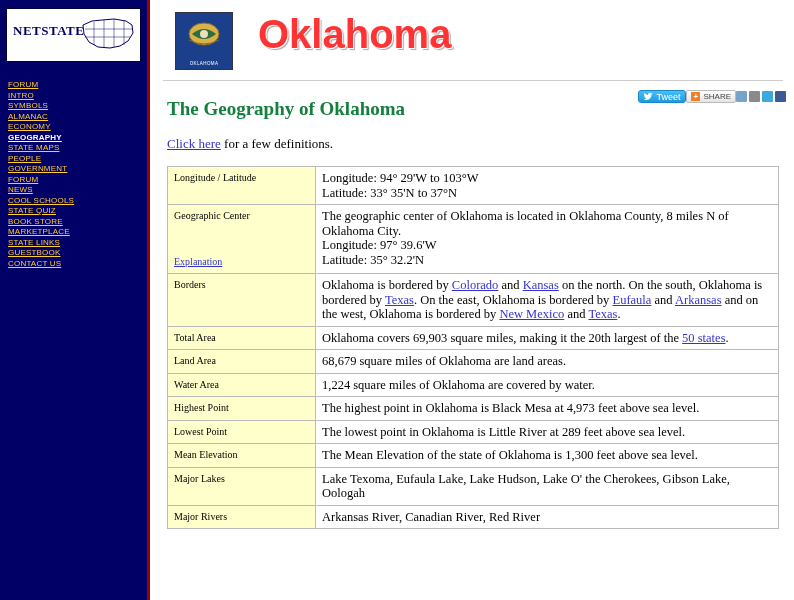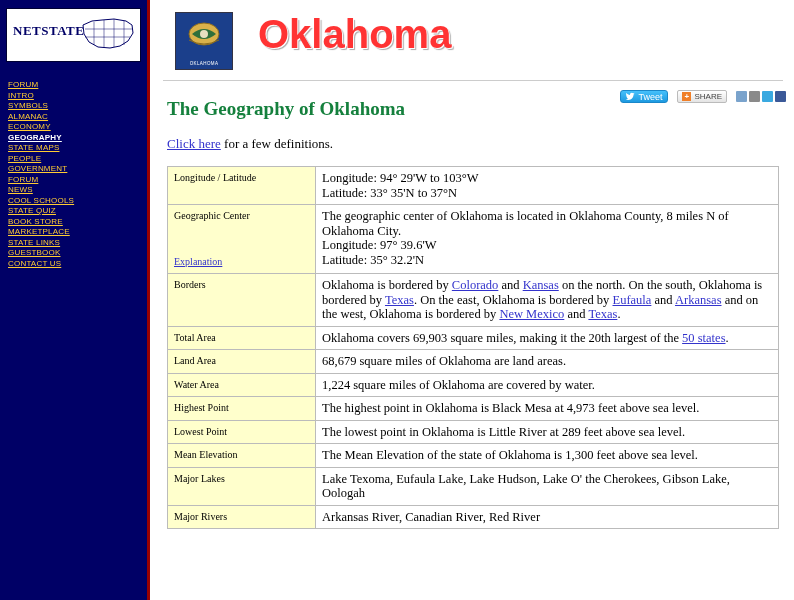--- a/index.html
+++ b/index.html
@@ -149,21 +149,21 @@
     font-size: 19px;
     font-weight: bold;
     color: #15803d;
   }
   .share-bar {
     position: absolute;
     right: 8px;
     top: 90px;
     display: flex;
     align-items: center;
-    gap: 9px;
+    gap: 0;
   }
   .tweet-btn {
     display: inline-flex;
     align-items: center;
     gap: 3px;
     background: linear-gradient(#46c0fb, #1e9ae0);
     border: 1px solid #1a87c9;
     border-radius: 3px;
     padding: 1px 5px 1px 4px;
     font-family: "Liberation Sans", sans-serif;

